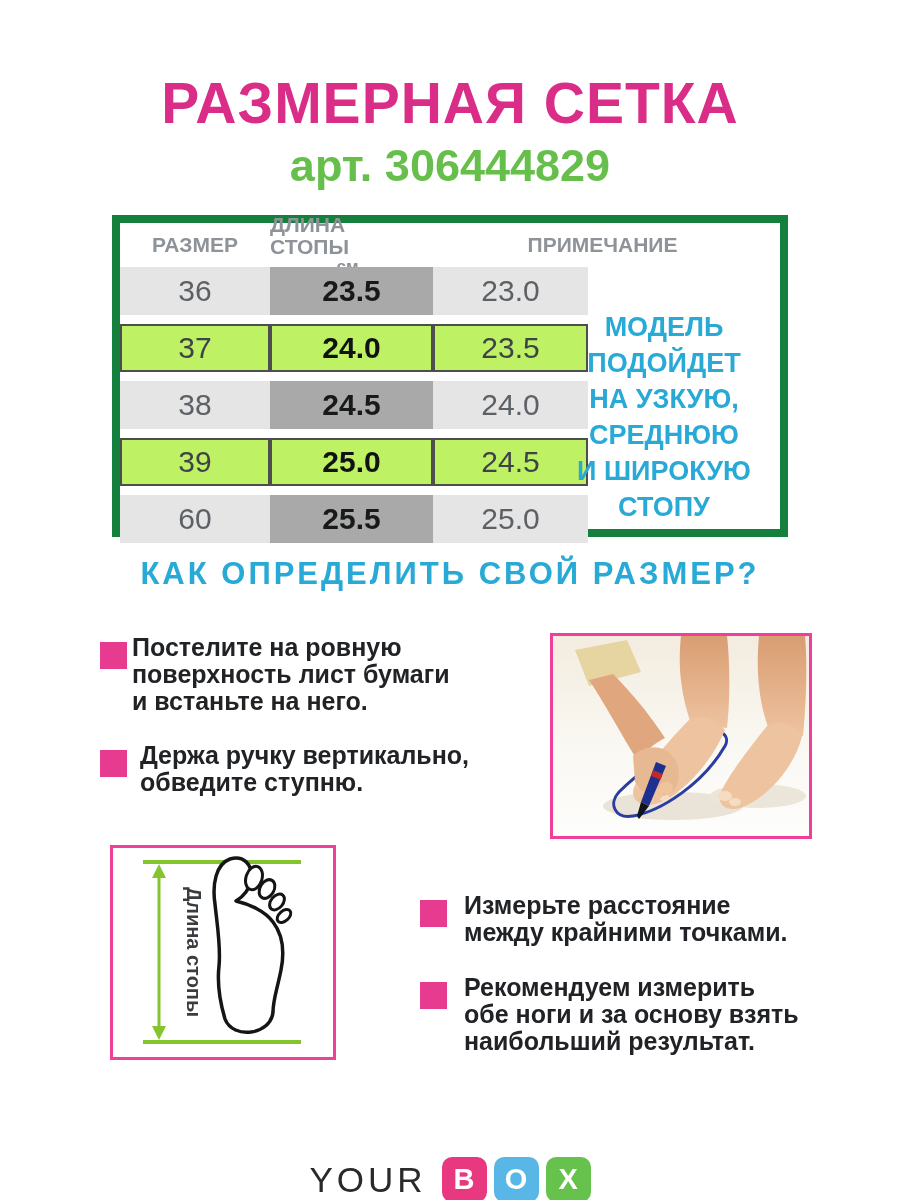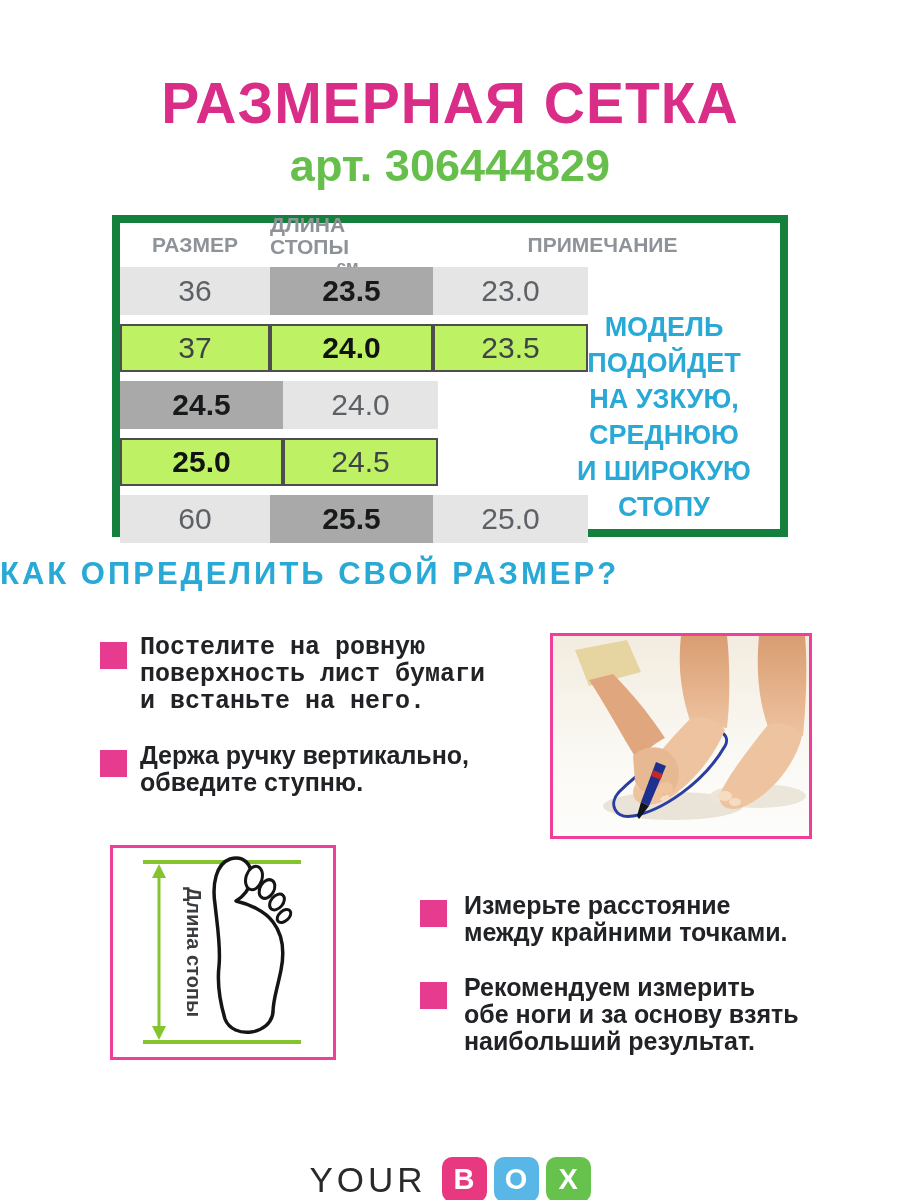--- a/index.html
+++ b/index.html
@@ -43,29 +43,29 @@
   .table-note{
     position:absolute;right:16px;top:64px;width:200px;height:220px;
     display:flex;align-items:center;justify-content:center;text-align:center;
     color:#29a9d6;font-weight:700;font-size:27px;line-height:36px;
     white-space:pre-line;
     margin-top:20px;
   }
 
   
   .howto-heading{
-    top:556px;left:0;width:900px;
+    top:556px;left:0;width:900px;text-align:center;
     font-size:31px;font-weight:700;color:#29a9d6;letter-spacing:3px;
   }
   .bullet{width:27px;height:27px;background:#e73b90;}
   .step-text{
     font-size:25px;line-height:27px;font-weight:700;color:#202225;
     white-space:pre-line;
   }
-  .b1{top:642px;left:100px;} .t1{top:634px;left:140px;width:380px;font-family:Liberation Mono, monospace;}
+  .b1{top:642px;left:100px;} .t1{top:634px;left:132px;width:380px;}
   .b2{top:750px;left:100px;} .t2{top:742px;left:140px;width:400px;}
   .b3{top:900px;left:420px;} .t3{top:892px;left:464px;width:400px;}
   .b4{top:982px;left:420px;} .t4{top:974px;left:464px;width:420px;}
 
   
   .photo-frame{
     top:633px;left:550px;width:262px;height:206px;
     border:3px solid #ef3f9b;box-sizing:border-box;background:#faf7f2;
   }
   .diagram-frame{
@@ -113,24 +113,26 @@
       <div class="cell c1">36</div>
       <div class="cell c2">23.5</div>
       <div class="cell c3">23.0</div>
     </div>
     <div class="trow white">
       <div class="cell c1">37</div>
       <div class="cell c2">24.0</div>
       <div class="cell c3">23.5</div>
     </div>
     <div class="trow gray">
+      <div class="cell c1">38</div>
       <div class="cell c2">24.5</div>
       <div class="cell c3">24.0</div>
     </div>
     <div class="trow white">
+      <div class="cell c1">39</div>
       <div class="cell c2">25.0</div>
       <div class="cell c3">24.5</div>
     </div>
     <div class="trow gray">
       <div class="cell c1">60</div>
       <div class="cell c2">25.5</div>
       <div class="cell c3">25.0</div>
     </div>
   </div>
 

